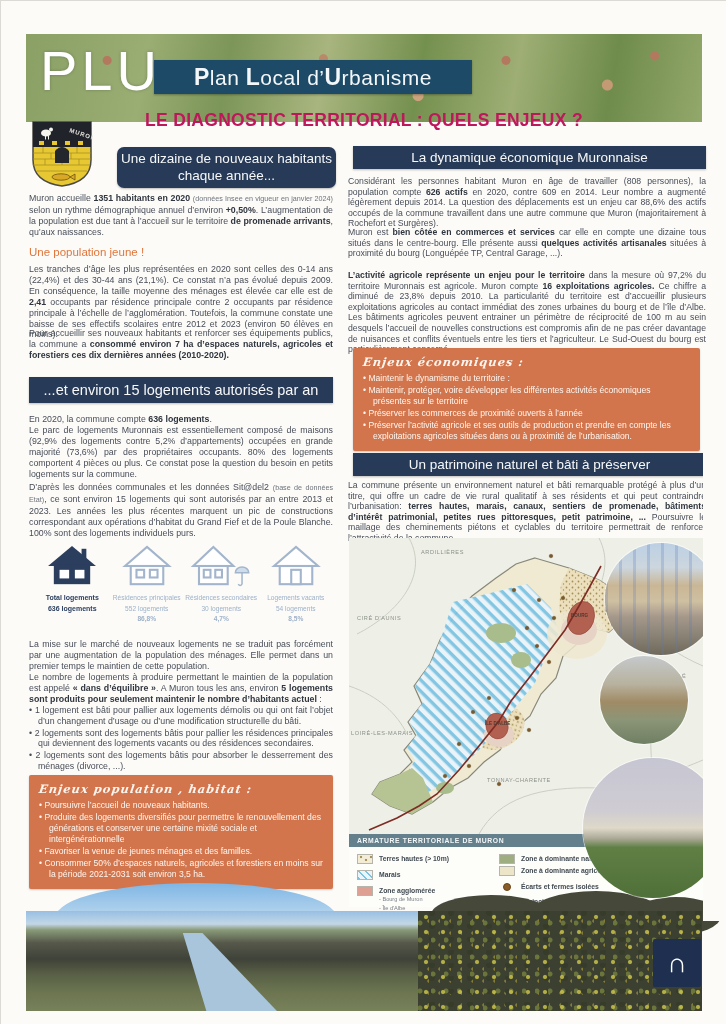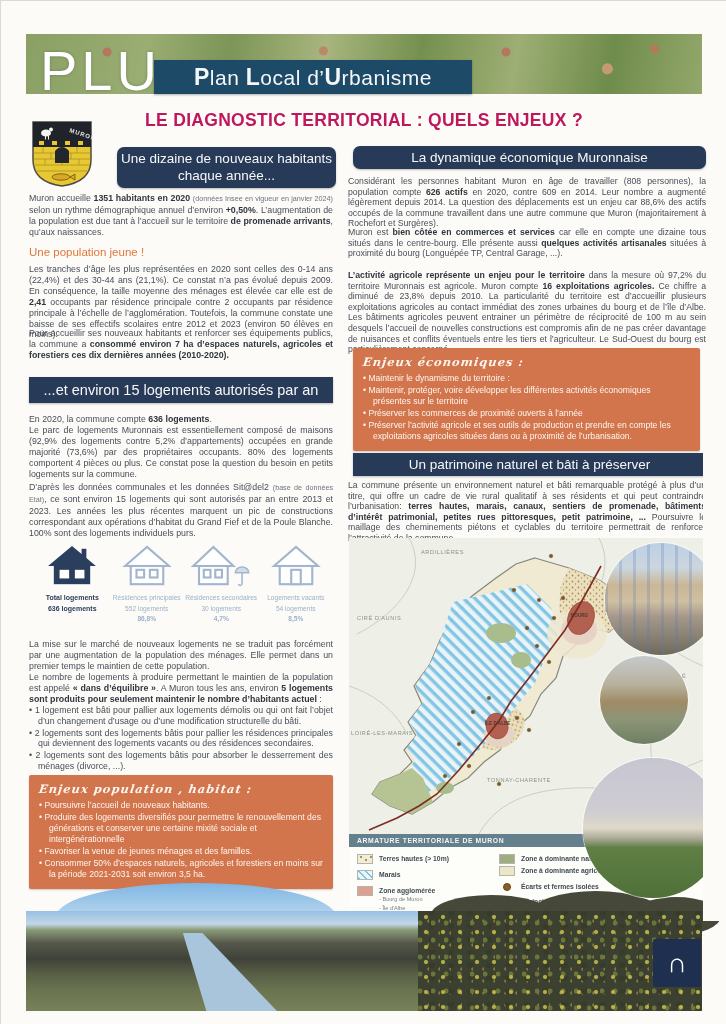--- a/index.html
+++ b/index.html
@@ -1,40 +1,40 @@
 <!DOCTYPE html>
 <html><head>
 <meta charset="utf-8">
 <style>
   html,body{margin:0;padding:0;background:#e9e7e2;font-family:"Liberation Sans",sans-serif;}
   #page{position:relative;width:726px;height:1024px;margin:0 auto;background:#fcfbf8;overflow:hidden;border:1px solid #dcdad4;}
   .abs{position:absolute;}
   
-  #aerial{left:25px;top:33px;width:676px;height:60px;
+  #aerial{left:25px;top:33px;width:676px;height:88px;
     background:
       radial-gradient(circle at 12% 30%, #b3795f 4px, transparent 5px),
       radial-gradient(circle at 26% 62%, #c08a6a 5px, transparent 6px),
       radial-gradient(circle at 44% 28%, #b98a67 4px, transparent 5px),
       radial-gradient(circle at 58% 70%, #caa27c 5px, transparent 6px),
       radial-gradient(circle at 71% 30%, #b3795f 4px, transparent 5px),
       radial-gradient(circle at 86% 58%, #c39a74 5px, transparent 6px),
       radial-gradient(circle at 93% 25%, #b3795f 4px, transparent 5px),
       linear-gradient(100deg,#8aa065 0%,#9aad72 18%,#7c9558 30%,#a8b57e 44%,#74904f 58%,#9eae74 72%,#6f8c4c 86%,#93a86b 100%);
   }
   #plu-big{left:14px;top:6px;font-size:56px;line-height:62px;color:#ffffff;font-weight:400;letter-spacing:4px;text-shadow:0 0 3px rgba(60,80,60,.45);}
   #plu-sub{left:128px;top:26px;width:318px;height:34px;background:#1d4a66;color:#f4f7f9;display:flex;align-items:center;justify-content:center;font-size:21px;letter-spacing:.5px;box-shadow:0 1px 2px rgba(0,0,0,.3);}
   #plu-sub b{font-weight:bold;font-size:23px;}
   #main-title{left:0;top:109px;width:726px;text-align:center;font-size:17.5px;font-weight:bold;color:#be185d;letter-spacing:.3px;}
   
   #crest{left:30px;top:119px;}
   
   .navy-box{background:#273a57;color:#f7f8f9;text-align:center;box-shadow:0 1px 2px rgba(0,0,0,.25);}
   #box-habitants{left:116px;top:146px;width:219px;padding:4px 0;font-size:13.5px;line-height:16.5px;border-radius:7px;}
   #box-logements{left:28px;top:376px;width:294px;padding:5px 5px;font-size:14.5px;}
-  #box-eco{left:352px;top:145px;width:343px;padding:4px 5px;font-size:13.5px;border-radius:7px;}
+  #box-eco{left:352px;top:145px;width:343px;padding:4px 5px;font-size:13.5px;}
   #box-pat{left:352px;top:452px;width:343px;padding:4px 5px;font-size:13.5px;}
   
   .p{font-size:8.8px;line-height:10.9px;color:#474d58;text-align:justify;}
   .pr{font-size:8.7px;line-height:10.6px;}
   .p b{color:#30363f;}
   .sm{font-size:7.2px;color:#6d737b;}
   .col-l{left:28px;width:304px;}
   .col-r{left:347px;width:358px;}
   #young{left:28px;top:245px;font-size:11.5px;color:#e0763c;}
   .plist{margin:0;padding:0;list-style:none;}

